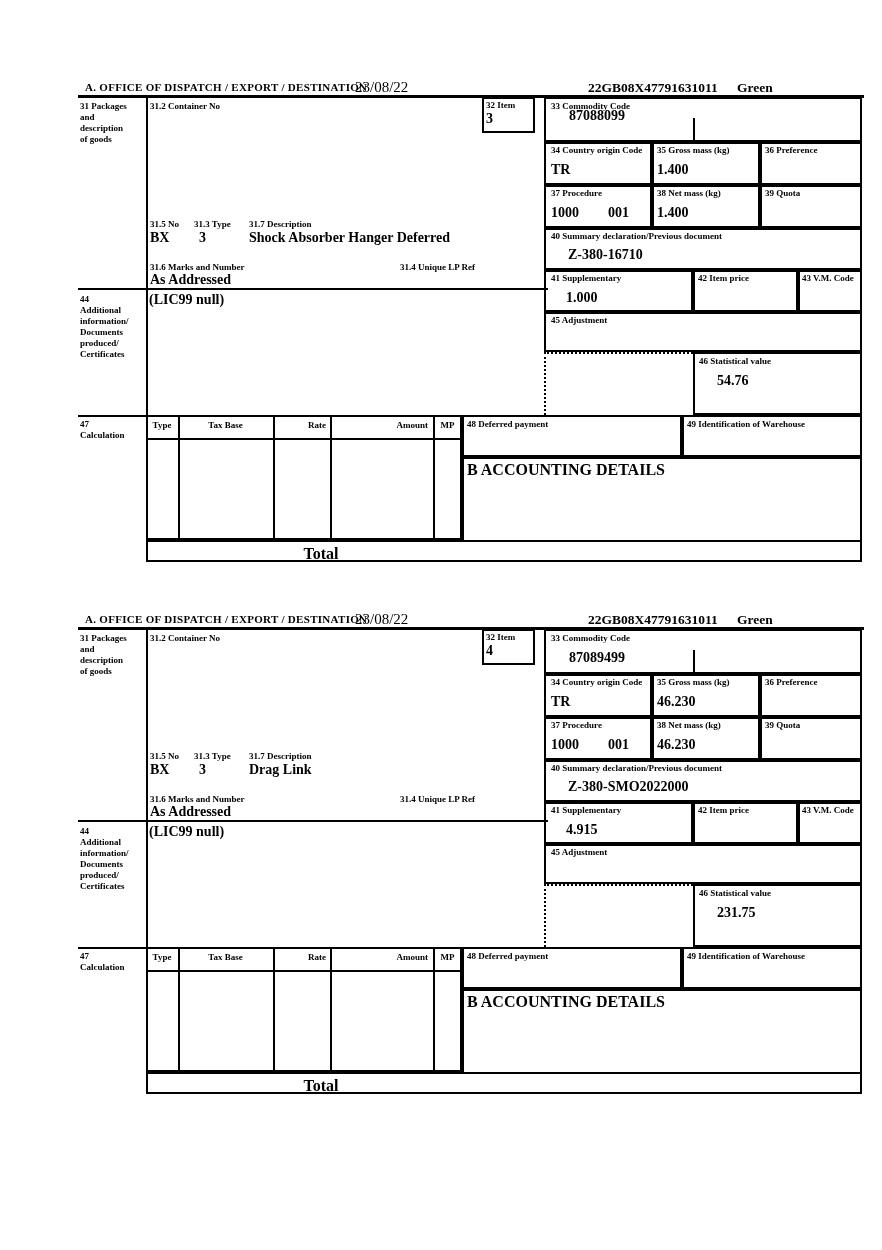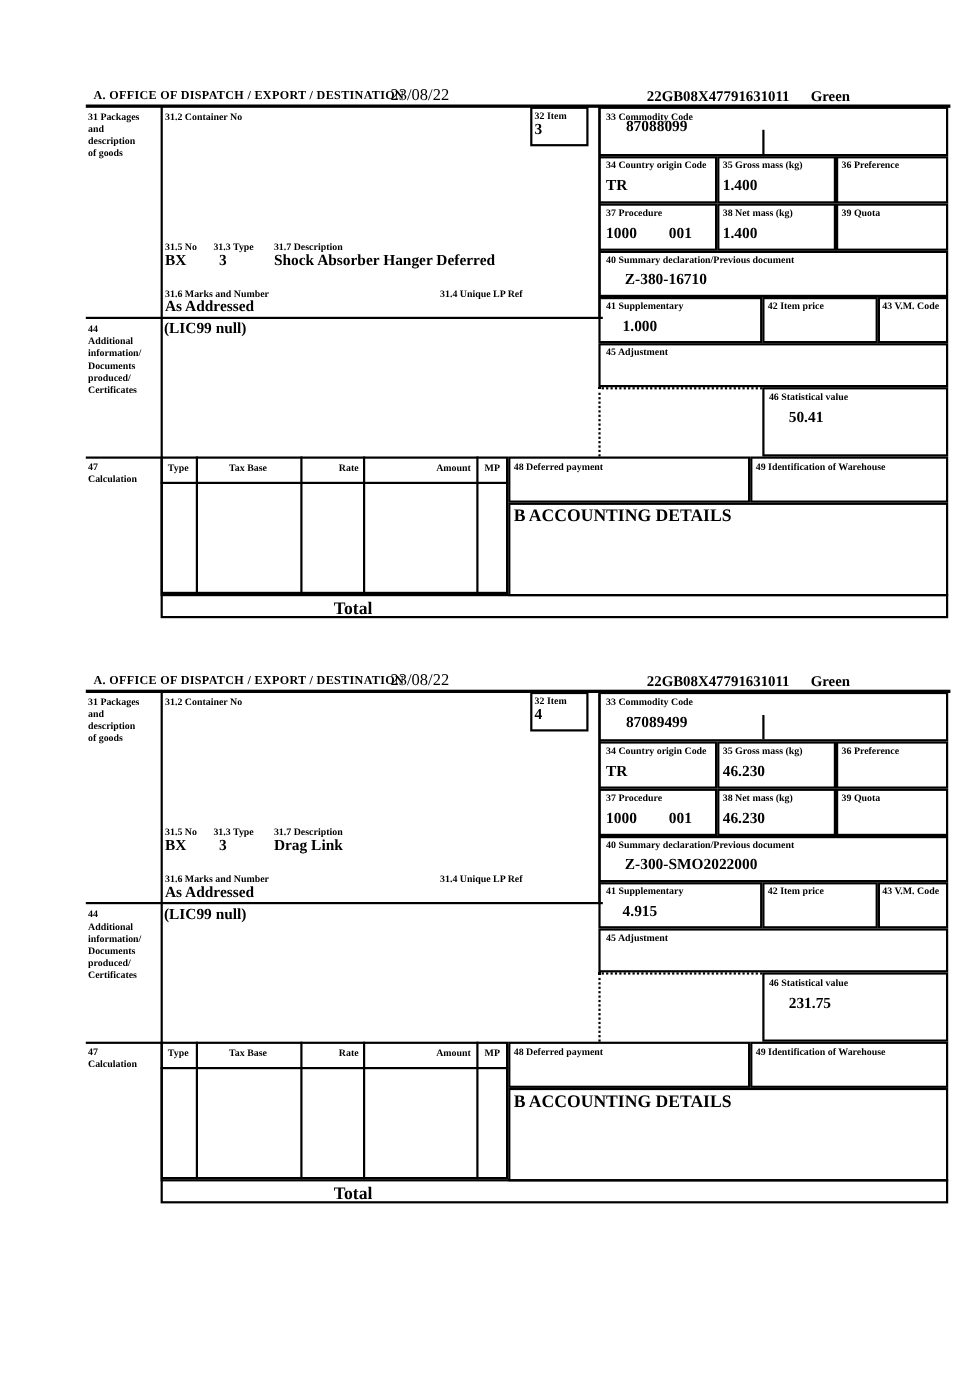--- a/index.html
+++ b/index.html
@@ -103,21 +103,21 @@
   <span class="val" style="left:488px;top:210px">1.000</span>
   <span class="lbl" style="left:620px;top:193px">42 Item price</span>
   <span class="lbl" style="left:724px;top:193px">43 V.M. Code</span>
 
   <div class="box" style="left:466px;top:232px;width:318px;height:40px"></div>
   <span class="lbl" style="left:473px;top:235px">45 Adjustment</span>
 
   <div class="dbox" style="left:466px;top:272px;width:149px;height:63px"></div>
   <div class="box" style="left:615px;top:272px;width:169px;height:63px"></div>
   <span class="lbl" style="left:621px;top:276px">46 Statistical value</span>
-  <span class="val" style="left:639px;top:293px">50.41</span>
+  <span class="val" style="left:639px;top:293px">54.76</span>
 
   <div class="box" style="left:68px;top:335px;width:316px;height:125px"></div>
   <div class="hline" style="left:68px;top:358px;width:316px"></div>
   <div class="vline" style="left:100px;top:335px;height:125px"></div>
   <div class="vline" style="left:195px;top:335px;height:125px"></div>
   <div class="vline" style="left:252px;top:335px;height:125px"></div>
   <div class="vline" style="left:355px;top:335px;height:125px"></div>
   <span class="colh c" style="left:68px;width:32px">Type</span>
   <span class="colh c" style="left:100px;width:95px">Tax Base</span>
   <span class="colh r" style="left:195px;width:53px">Rate</span>
@@ -198,21 +198,21 @@
   <div class="box" style="left:682px;top:105px;width:102px;height:43px"></div>
   <span class="lbl" style="left:473px;top:108px">37 Procedure</span>
   <span class="val" style="left:473px;top:125px">1000</span>
   <span class="val" style="left:530px;top:125px">001</span>
   <span class="lbl" style="left:579px;top:108px">38 Net mass (kg)</span>
   <span class="val" style="left:579px;top:125px">46.230</span>
   <span class="lbl" style="left:687px;top:108px">39 Quota</span>
 
   <div class="box" style="left:466px;top:148px;width:318px;height:42px"></div>
   <span class="lbl" style="left:473px;top:151px">40 Summary declaration/Previous document</span>
-  <span class="val" style="left:490px;top:167px">Z-300-SMO2022000</span>
+  <span class="val" style="left:490px;top:167px">Z-380-SMO2022000</span>
 
   <div class="box" style="left:466px;top:190px;width:149px;height:42px"></div>
   <div class="box" style="left:615px;top:190px;width:105px;height:42px"></div>
   <div class="box" style="left:720px;top:190px;width:64px;height:42px"></div>
   <span class="lbl" style="left:473px;top:193px">41 Supplementary</span>
   <span class="val" style="left:488px;top:210px">4.915</span>
   <span class="lbl" style="left:620px;top:193px">42 Item price</span>
   <span class="lbl" style="left:724px;top:193px">43 V.M. Code</span>
 
   <div class="box" style="left:466px;top:232px;width:318px;height:40px"></div>

